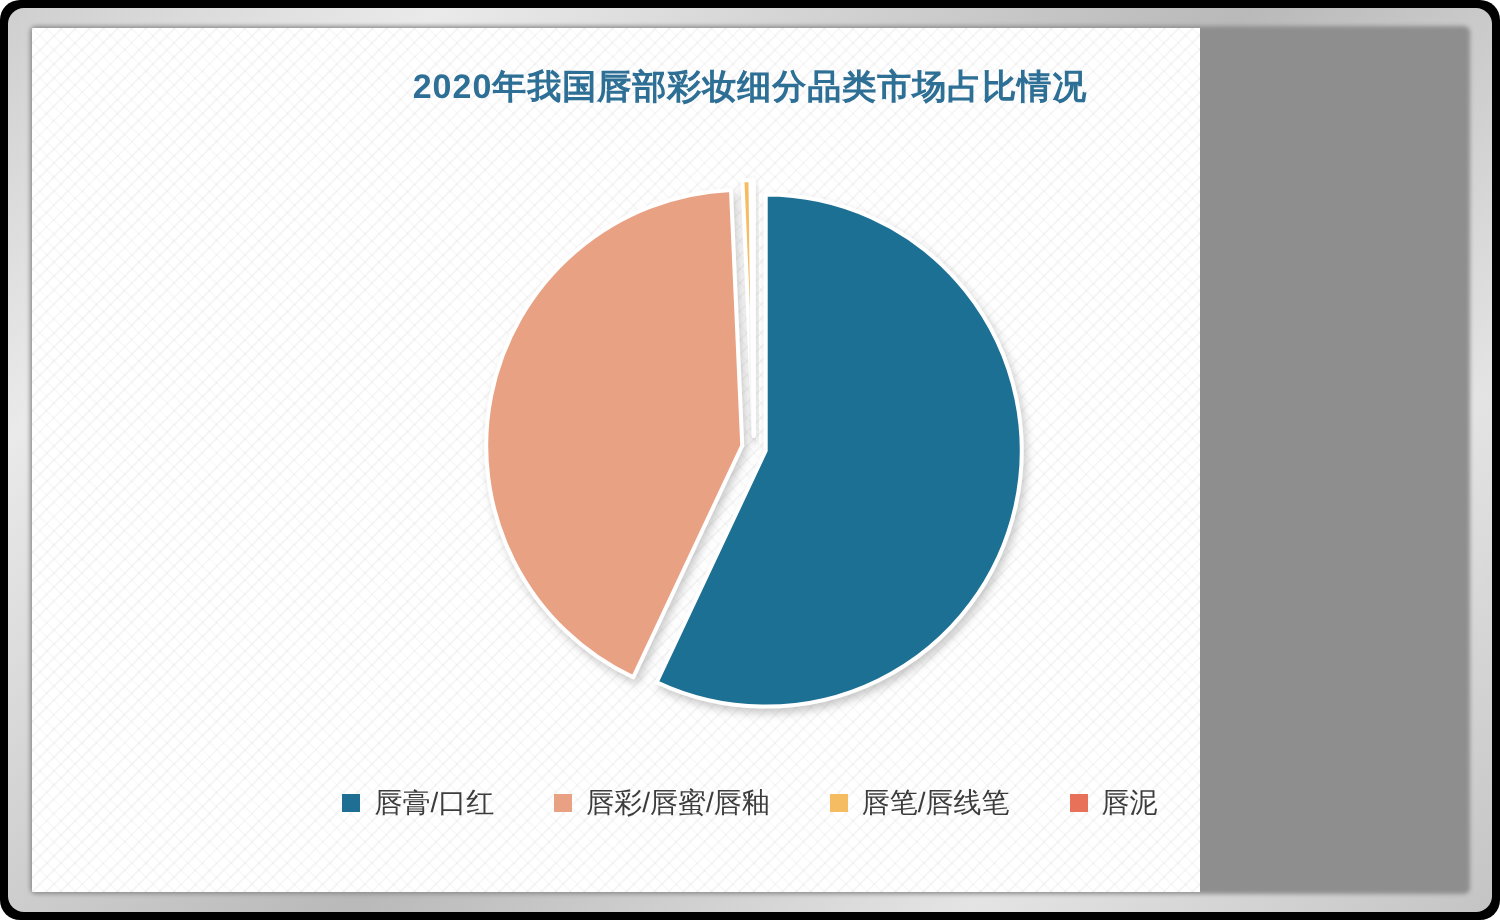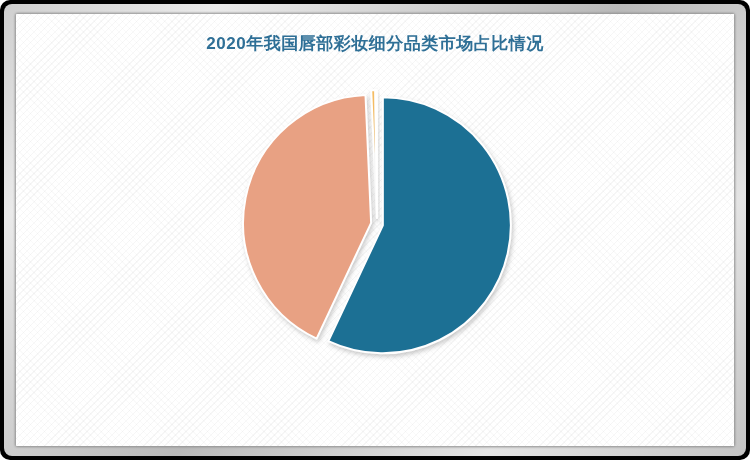--- a/index.html
+++ b/index.html
@@ -41,21 +41,21 @@
     box-sizing: border-box;
     border-radius: 3px;
     background: #8e8e8e;
     filter: blur(1px);
   }
 
   
   #canvas {
     position: absolute;
     left: 16px; top: 14px;
-    width: 718px;
+    width: 584px;
     height: 432px;
     box-sizing: border-box;
     overflow: hidden;
     background-color: #ffffff;
     background-image:
       repeating-linear-gradient(135deg,
         rgba(0,0,0,0.035) 0px,
         rgba(0,0,0,0.035) 1px,
         rgba(0,0,0,0.0) 1px,
         rgba(0,0,0,0.0) 5px),
@@ -144,15 +144,33 @@
         </defs>
         <g id="pie-slices">
             <path d="M 187.8555005716325 151.30885944837925 L 187.86 23.31 A 128 128 0 1 1 133.36 267.13 Z" fill="#1f6f94" stroke="#ffffff" stroke-width="2" stroke-linejoin="round" filter="url(#sliceShadow)"></path>
             <path d="M 176.11713425976234 148.8202158323075 L 121.62 264.64 A 128 128 0 0 1 170.49 20.94 Z" fill="#e8a183" stroke="#ffffff" stroke-width="2" stroke-linejoin="round" filter="url(#sliceShadow)"></path>
             <path d="M 181.83037659937835 144.00239815409847 L 176.20 16.13 A 128 128 0 0 1 180.22 16.01 Z" fill="#f5bc62" stroke="#ffffff" stroke-width="2" stroke-linejoin="round" filter="url(#sliceShadow)"></path>
             <path d="M 181.96230113620663 144.00011843486317 L 180.35 16.01 A 128 128 0 0 1 181.96 16.00 Z" fill="#e8715a" stroke="#ffffff" stroke-width="2" stroke-linejoin="round" filter="url(#sliceShadow)"></path>
           </g>
       </svg>
     </div>
 
+    <div id="legend">
+        <div class="legend-item">
+          <span class="legend-swatch" style="background: rgb(31, 111, 148);"></span>
+          <span class="legend-label">唇膏/口红</span>
+        </div>
+        <div class="legend-item">
+          <span class="legend-swatch" style="background: rgb(232, 161, 131);"></span>
+          <span class="legend-label">唇彩/唇蜜/唇釉</span>
+        </div>
+        <div class="legend-item">
+          <span class="legend-swatch" style="background: rgb(245, 188, 98);"></span>
+          <span class="legend-label">唇笔/唇线笔</span>
+        </div>
+        <div class="legend-item">
+          <span class="legend-swatch" style="background: rgb(232, 113, 90);"></span>
+          <span class="legend-label">唇泥</span>
+        </div>
+      </div>
 
   </div>
 </div>
 
 </body></html>

